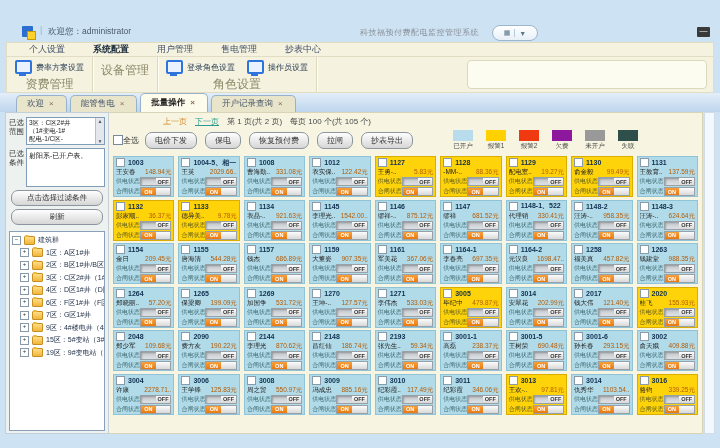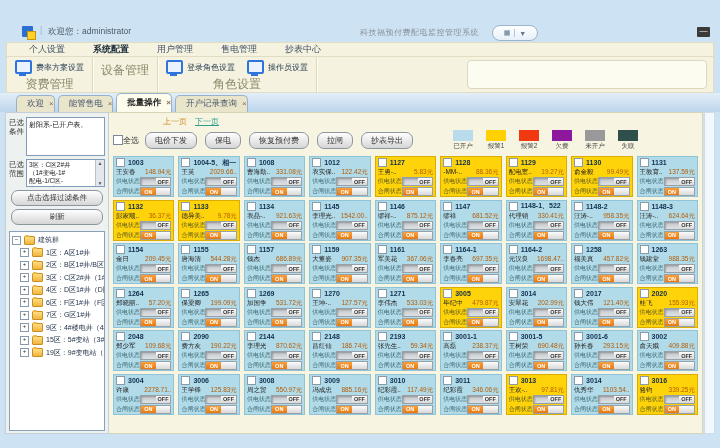--- a/index.html
+++ b/index.html
@@ -31,21 +31,21 @@
   .ritem{display:flex;align-items:center;gap:4px;}
   .mon{width:13px;height:10px;border:2px solid #2f74dd;border-radius:2px;background:#eaf2ff;position:relative;}
   .mon::after{content:"";position:absolute;left:2px;bottom:-4px;width:7px;height:2px;background:#2f74dd;}
   .rtext{font-size:8px;color:#253a52;}
   .rlabel{text-align:center;font-size:12px;color:#8a8768;padding-top:2px;}
   .rpanel{position:absolute;right:6px;top:3px;width:238px;height:27px;background:#fdfcf1;border:1px solid #dcd8be;border-radius:4px;}
   
   .tabstrip{position:absolute;left:0px;top:93px;width:720px;height:19px;background:linear-gradient(#e3eef9,#bdd5ec);
             display:flex;align-items:flex-end;padding-left:16px;box-sizing:border-box;}
   .tab{display:flex;align-items:center;gap:5px;background:#e9e5cb;border:1px solid #98b2cc;border-bottom:none;
-       border-radius:5px 5px 0 0;padding:2px 0 2px 10px;margin-right:3px;font-size:8.5px;color:#46566a;height:12px;}
+       border-radius:5px 5px 0 0;padding:2px 12px 2px 10px;margin-right:3px;font-size:8.5px;color:#46566a;height:12px;}
   .tab.active{background:#fdfbec;font-weight:bold;color:#222;height:14px;}
   .tclose{font-size:8px;color:#8a6a5a;line-height:6px;}
   
   .content{position:absolute;left:5px;top:112px;right:5px;bottom:14px;display:flex;}
   .leftcol{width:104px;background:#edf1f0;border:1px solid #c5cfd8;box-sizing:border-box;padding:4px 3px;}
   .frow{display:flex;margin-bottom:3px;}
   .flabel{width:17px;font-size:7.5px;color:#333;word-break:break-all;line-height:1.25;padding-top:1px;}
   .listbox{flex:1;height:26px;background:#fff;border:1px solid #7f9db9;position:relative;overflow:hidden;}
   .lines{position:absolute;left:2px;top:1px;right:9px;font-size:6.5px;color:#222;line-height:1.25;}
   .lline{white-space:nowrap;overflow:hidden;}
@@ -169,37 +169,37 @@
       <div class="tab">
         <span class="tlabel">开户记录查询</span>
         <span class="tclose">×</span>
       </div>
     </div>
 
   <div class="content">
 
     <div class="leftcol">
       <div class="frow">
-        <div class="flabel">已选条件</div>
-        <div class="tarea">射阳系-已开户表。</div>
-      </div>
-      <div class="frow">
         <div class="flabel">已选范围</div>
         <div class="listbox">
           <div class="lines">
               <div class="lline">3区：C区2#井</div>
               <div class="lline">（1#变电-1#</div>
               <div class="lline">配电-1/C区-</div>
               <div class="lline">东配/1#变..</div>
             </div>
           <div class="sbv">
             <span>▲</span>
             <span>▼</span>
           </div>
         </div>
+      </div>
+      <div class="frow">
+        <div class="flabel">已选条件</div>
+        <div class="tarea">射阳系-已开户表。</div>
       </div>
       <div class="bevel wbtn">点击选择过滤条件</div>
       <div class="bevel wbtn">刷新</div>
       <div class="treepanel">
           <div class="trow">
             <span class="exp">−</span>
             <span class="folder"></span>
             <span>建筑群</span>
           </div>
           <div class="trow child">
@@ -247,20 +247,21 @@
             <span class="folder"></span>
             <span>19区：9#变电站（2#</span>
           </div>
         </div>
     </div>
 
     <div class="main">
       <div class="pager">
         <span class="prev">上一页</span>
         <span class="next">下一页</span>
+        <span class="pinfo">第 1 页(共 2 页)　每页 100 个(共 105 个)</span>
       </div>
       <div class="btnrow">
         <span class="cbbox"></span>
         <span class="salabel">全选</span>
         <div class="tbuttons">
             <div class="bevel tbtn">电价下发</div>
             <div class="bevel tbtn">保电</div>
             <div class="bevel tbtn">恢复预付费</div>
             <div class="bevel tbtn">拉闸</div>
             <div class="bevel tbtn">抄表导出</div>

